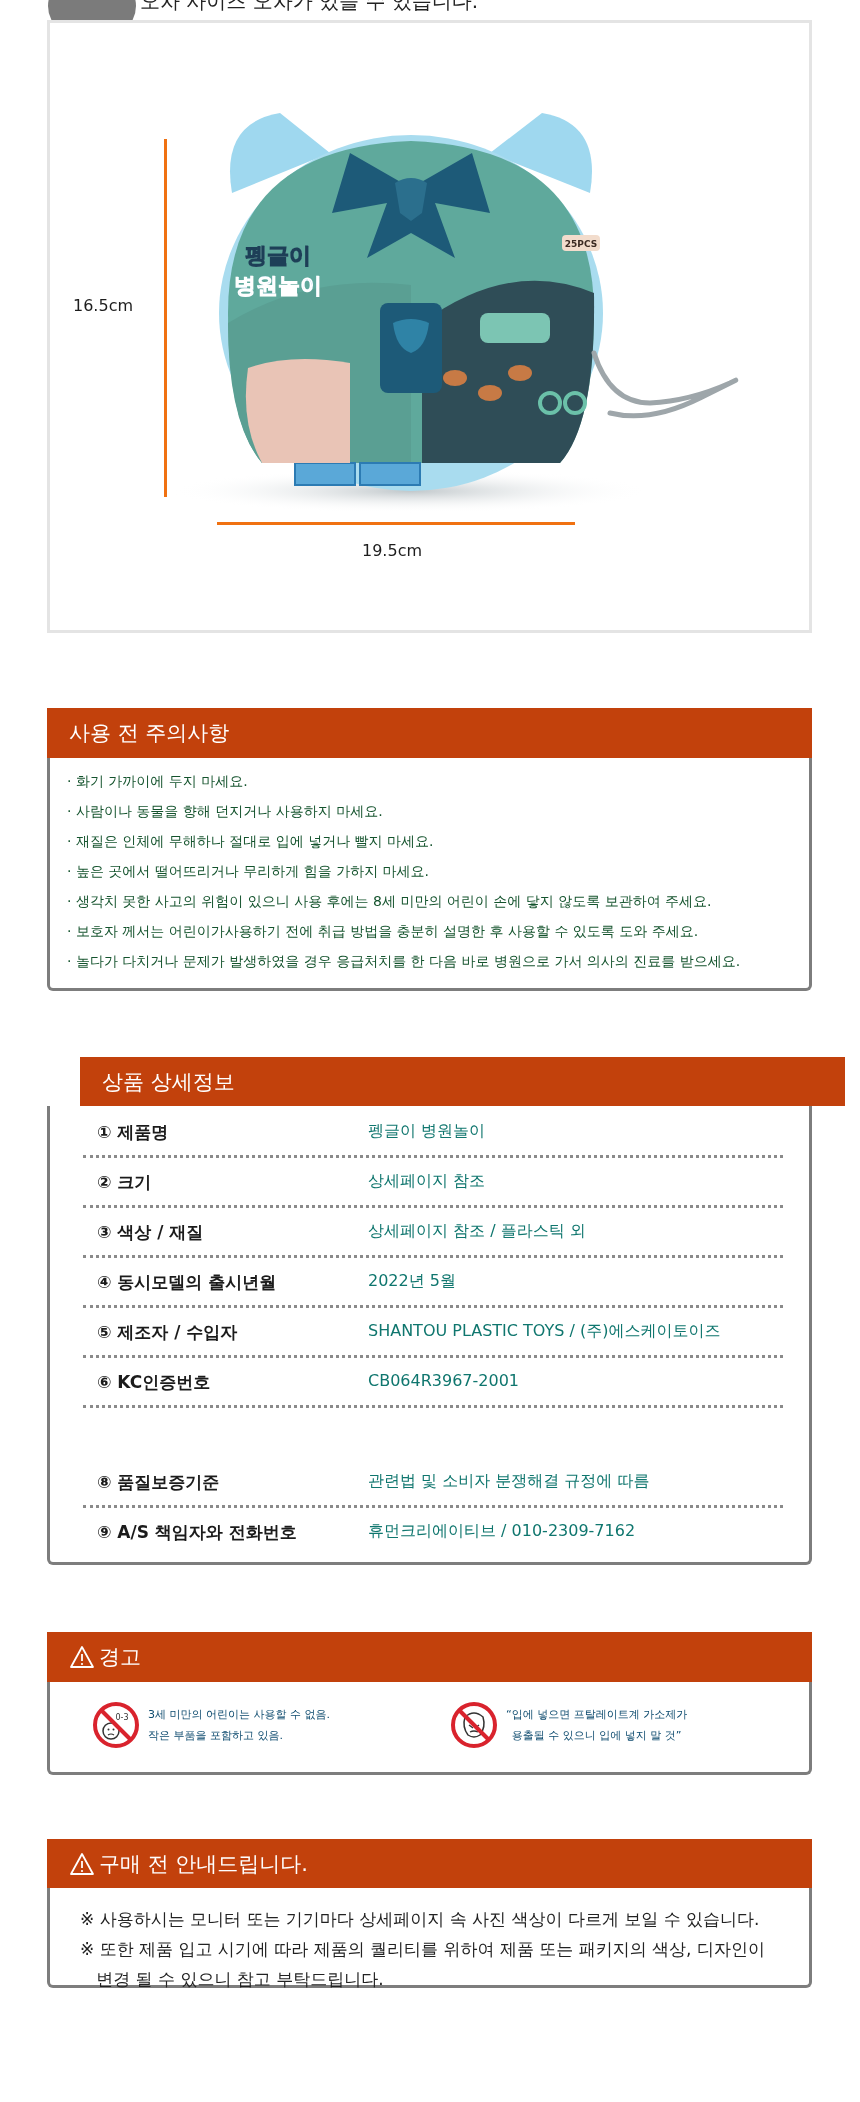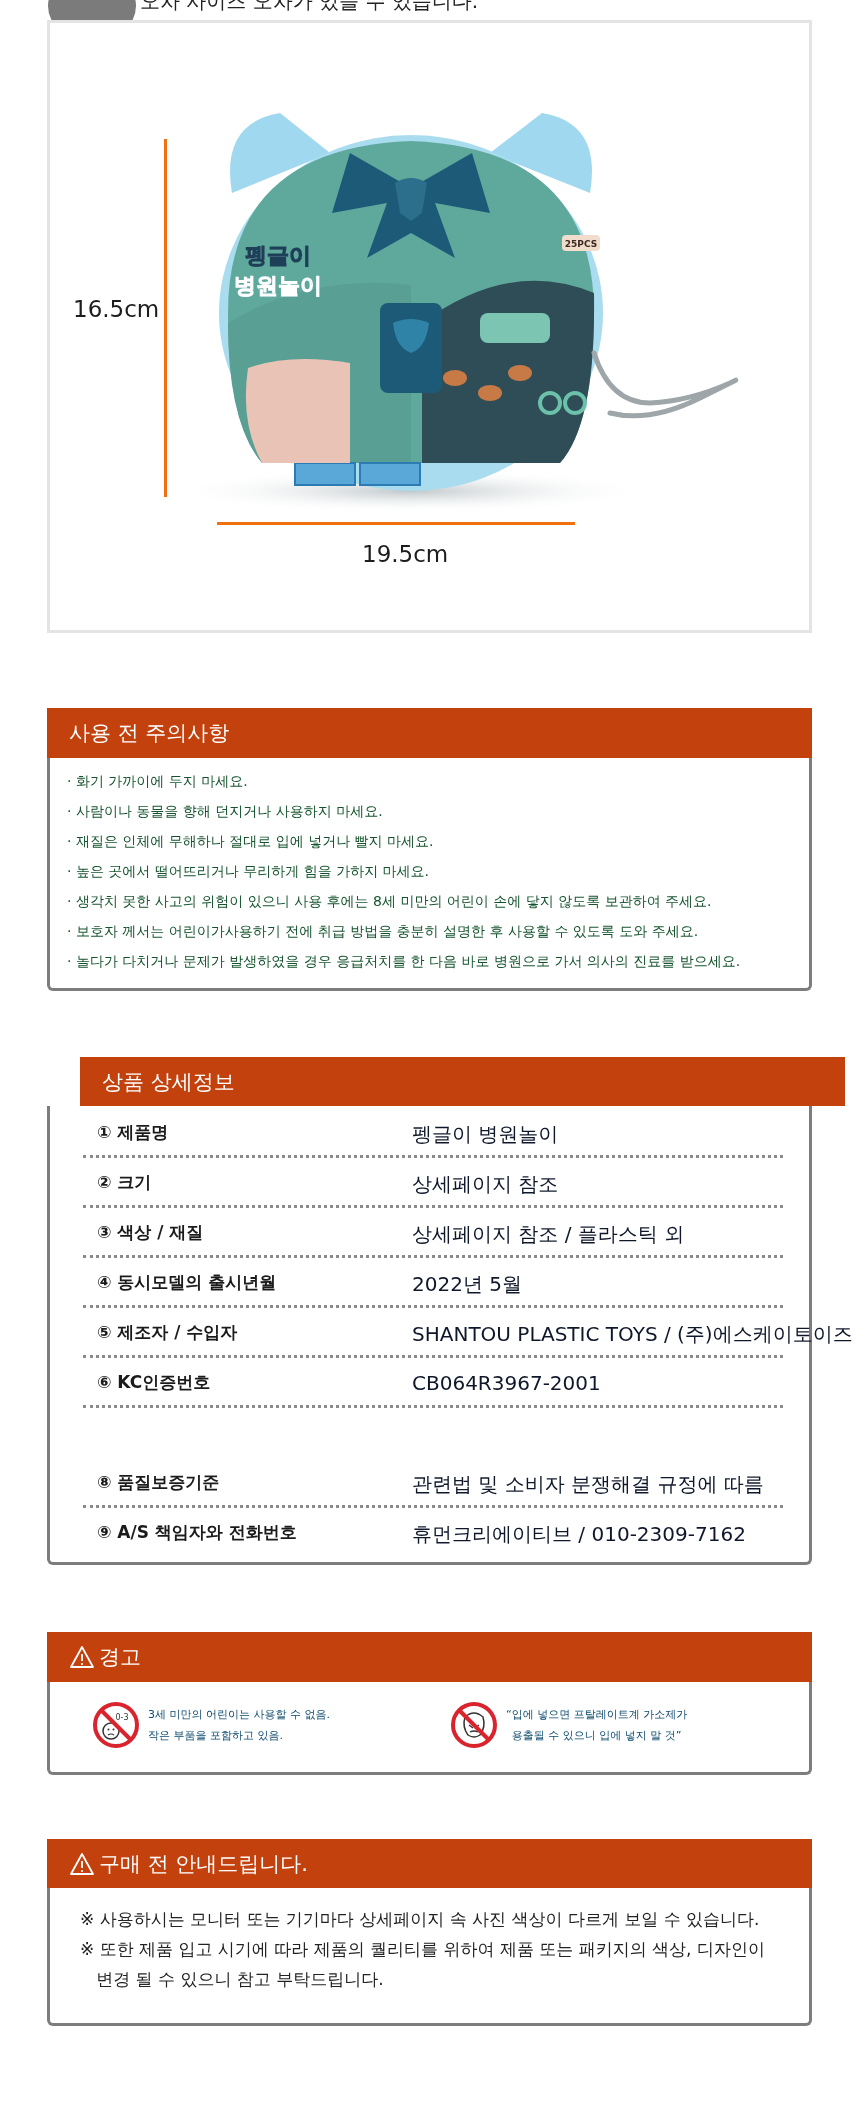--- a/index.html
+++ b/index.html
@@ -12,32 +12,32 @@
   .abs { position: absolute; }
 
   
   .top-bubble { left: 48px; top: -30px; width: 88px; height: 72px; background: #7b7b7b; border-radius: 50%; }
   .top-line { left: 140px; top: -12px; font-size: 20px; color: #222; white-space: nowrap; }
 
   
   .img-box { left: 47px; top: 20px; width: 765px; height: 613px; box-sizing: border-box; border: 3px solid #e4e4e4; background: #fff; overflow: hidden; }
   .dim-v { left: 164px; top: 139px; width: 3px; height: 358px; background: #f07111; }
   .dim-h { left: 217px; top: 522px; width: 358px; height: 3px; background: #f07111; }
-  .dim-label { font-size: 23px; color: #1d1d1d; white-space: nowrap; }
+  .dim-label { font-size: 16px; color: #1d1d1d; white-space: nowrap; }
 
   
   .section { left: 47px; width: 765px; box-sizing: border-box; border: 3px solid #7d7d7d; border-top: none; border-radius: 0 0 6px 6px; background: #fff; }
   .section-head { left: 47px; width: 765px; background: #c2410c; color: #fff; font-size: 21px; box-sizing: border-box; padding-left: 22px; display: flex; align-items: center; }
   .section-head .warn-tri { display:inline-block; width: 26px; height: 24px; margin-right: 4px; }
 
   .prec-item { position: absolute; left: 17px; font-size: 14px; color: #14532d; white-space: nowrap; }
 
   .row { position: absolute; left: 33px; width: 700px; height: 50px; }
   .row .label { position: absolute; left: 14px; top: 13px; font-size: 17px; font-weight: bold; color: #1b1b1b; white-space: nowrap; }
-  .row .value { position: absolute; left: 285px; top: 13px; font-size: 20px; color: #0f172a; white-space: nowrap; margin-left: 44px; }
+  .row .value { position: absolute; left: 285px; top: 13px; font-size: 16px; color: #0f766e; white-space: nowrap; }
   .row .dots { position: absolute; left: 0; right: 0; bottom: 0; height: 0; border-bottom: 3px dotted #8a8a8a; }
 
   .warn-item { position: absolute; display: flex; align-items: center; }
   .warn-text { color: #0c4a6e; font-size: 11px; line-height: 21px; margin-left: 8px; white-space: nowrap; }
 
   .notice-line { position: absolute; left: 30px; font-size: 17px; color: #222; white-space: nowrap; }
 </style>
 </head>
 <body>
 
@@ -195,17 +195,17 @@
 </div>
 
 <div class="abs section-head" style="top:1839px; height:49px;">
   <svg class="warn-tri" viewBox="0 0 26 24">
     <path d="M13 2 L24 22 L2 22 Z" fill="none" stroke="#fff" stroke-width="1.8" stroke-linejoin="round"></path>
     <line x1="13" y1="9" x2="13" y2="16" stroke="#fff" stroke-width="1.8"></line>
     <circle cx="13" cy="19" r="1.1" fill="#fff"></circle>
   </svg>
   <span>구매 전 안내드립니다.</span>
 </div>
-<div class="abs section" style="top:1888px; height:138px;">
+<div class="abs section" style="top:1888px; height:100px;">
   <div class="notice-line" style="top:20px;">※ 사용하시는 모니터 또는 기기마다 상세페이지 속 사진 색상이 다르게 보일 수 있습니다.</div>
   <div class="notice-line" style="top:50px;">※ 또한 제품 입고 시기에 따라 제품의 퀄리티를 위하여 제품 또는 패키지의 색상, 디자인이</div>
   <div class="notice-line" style="top:80px; white-space:pre;">   변경 될 수 있으니 참고 부탁드립니다.</div>
 </div>
 
 </body></html>

